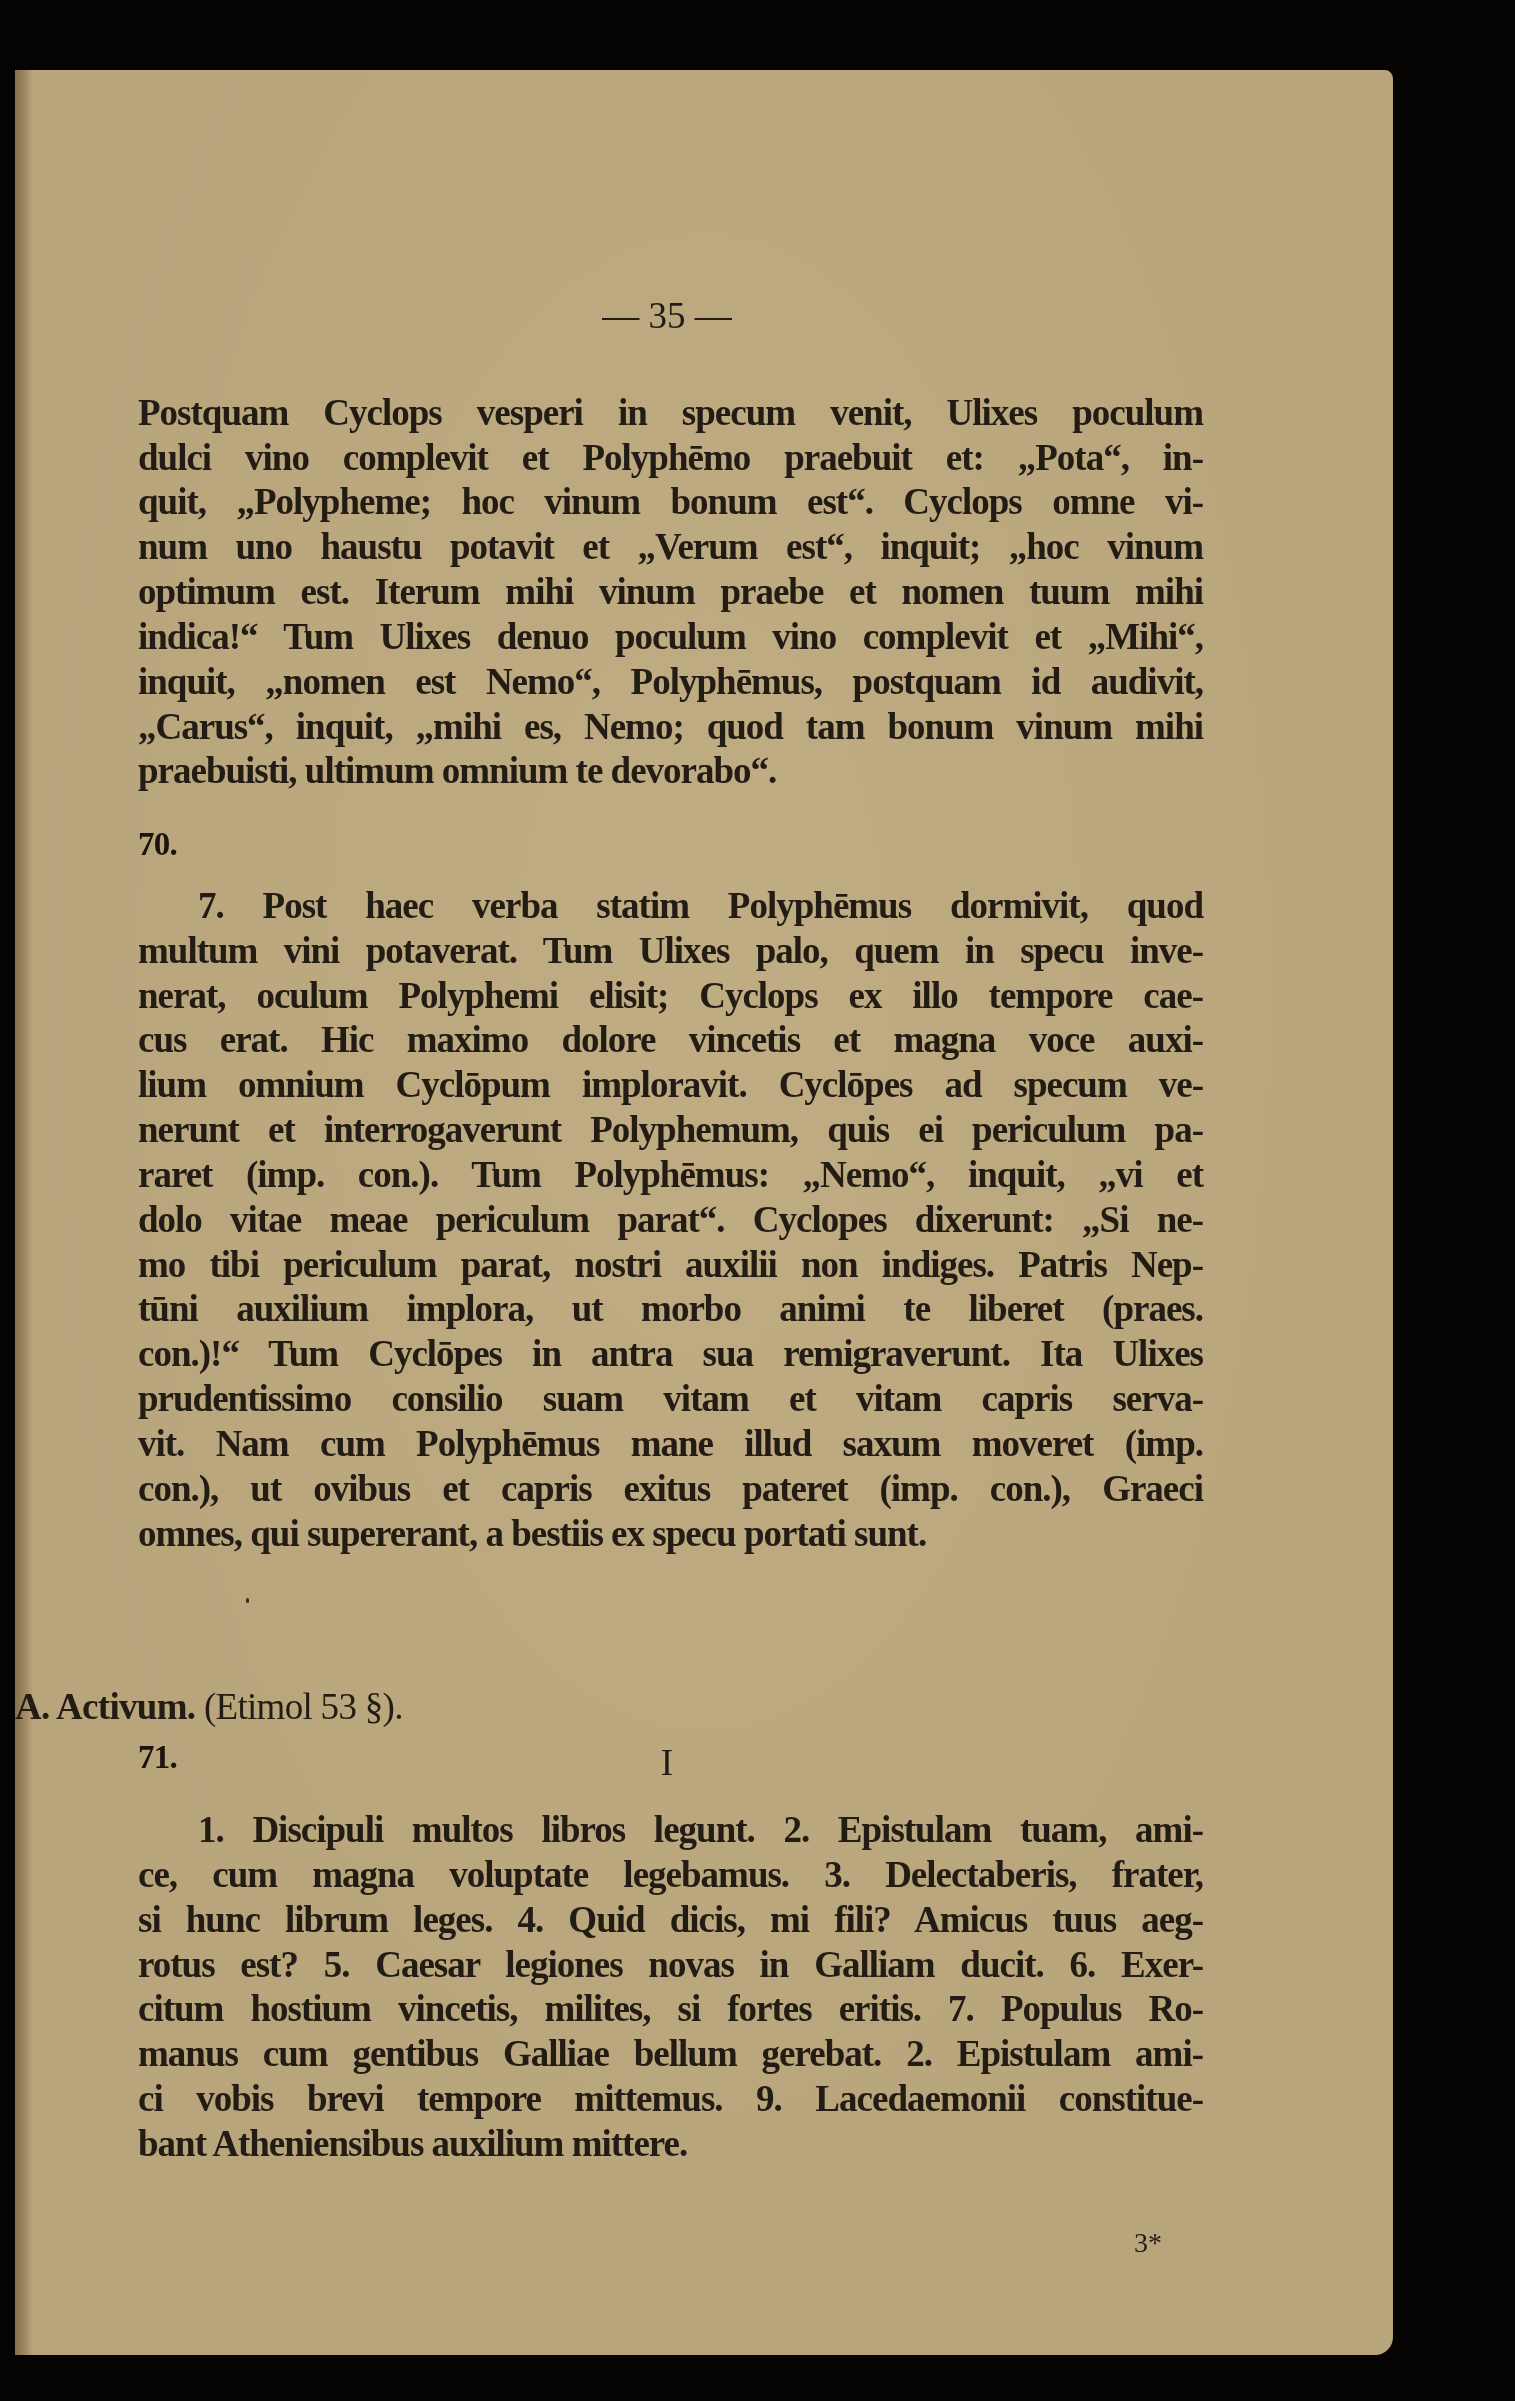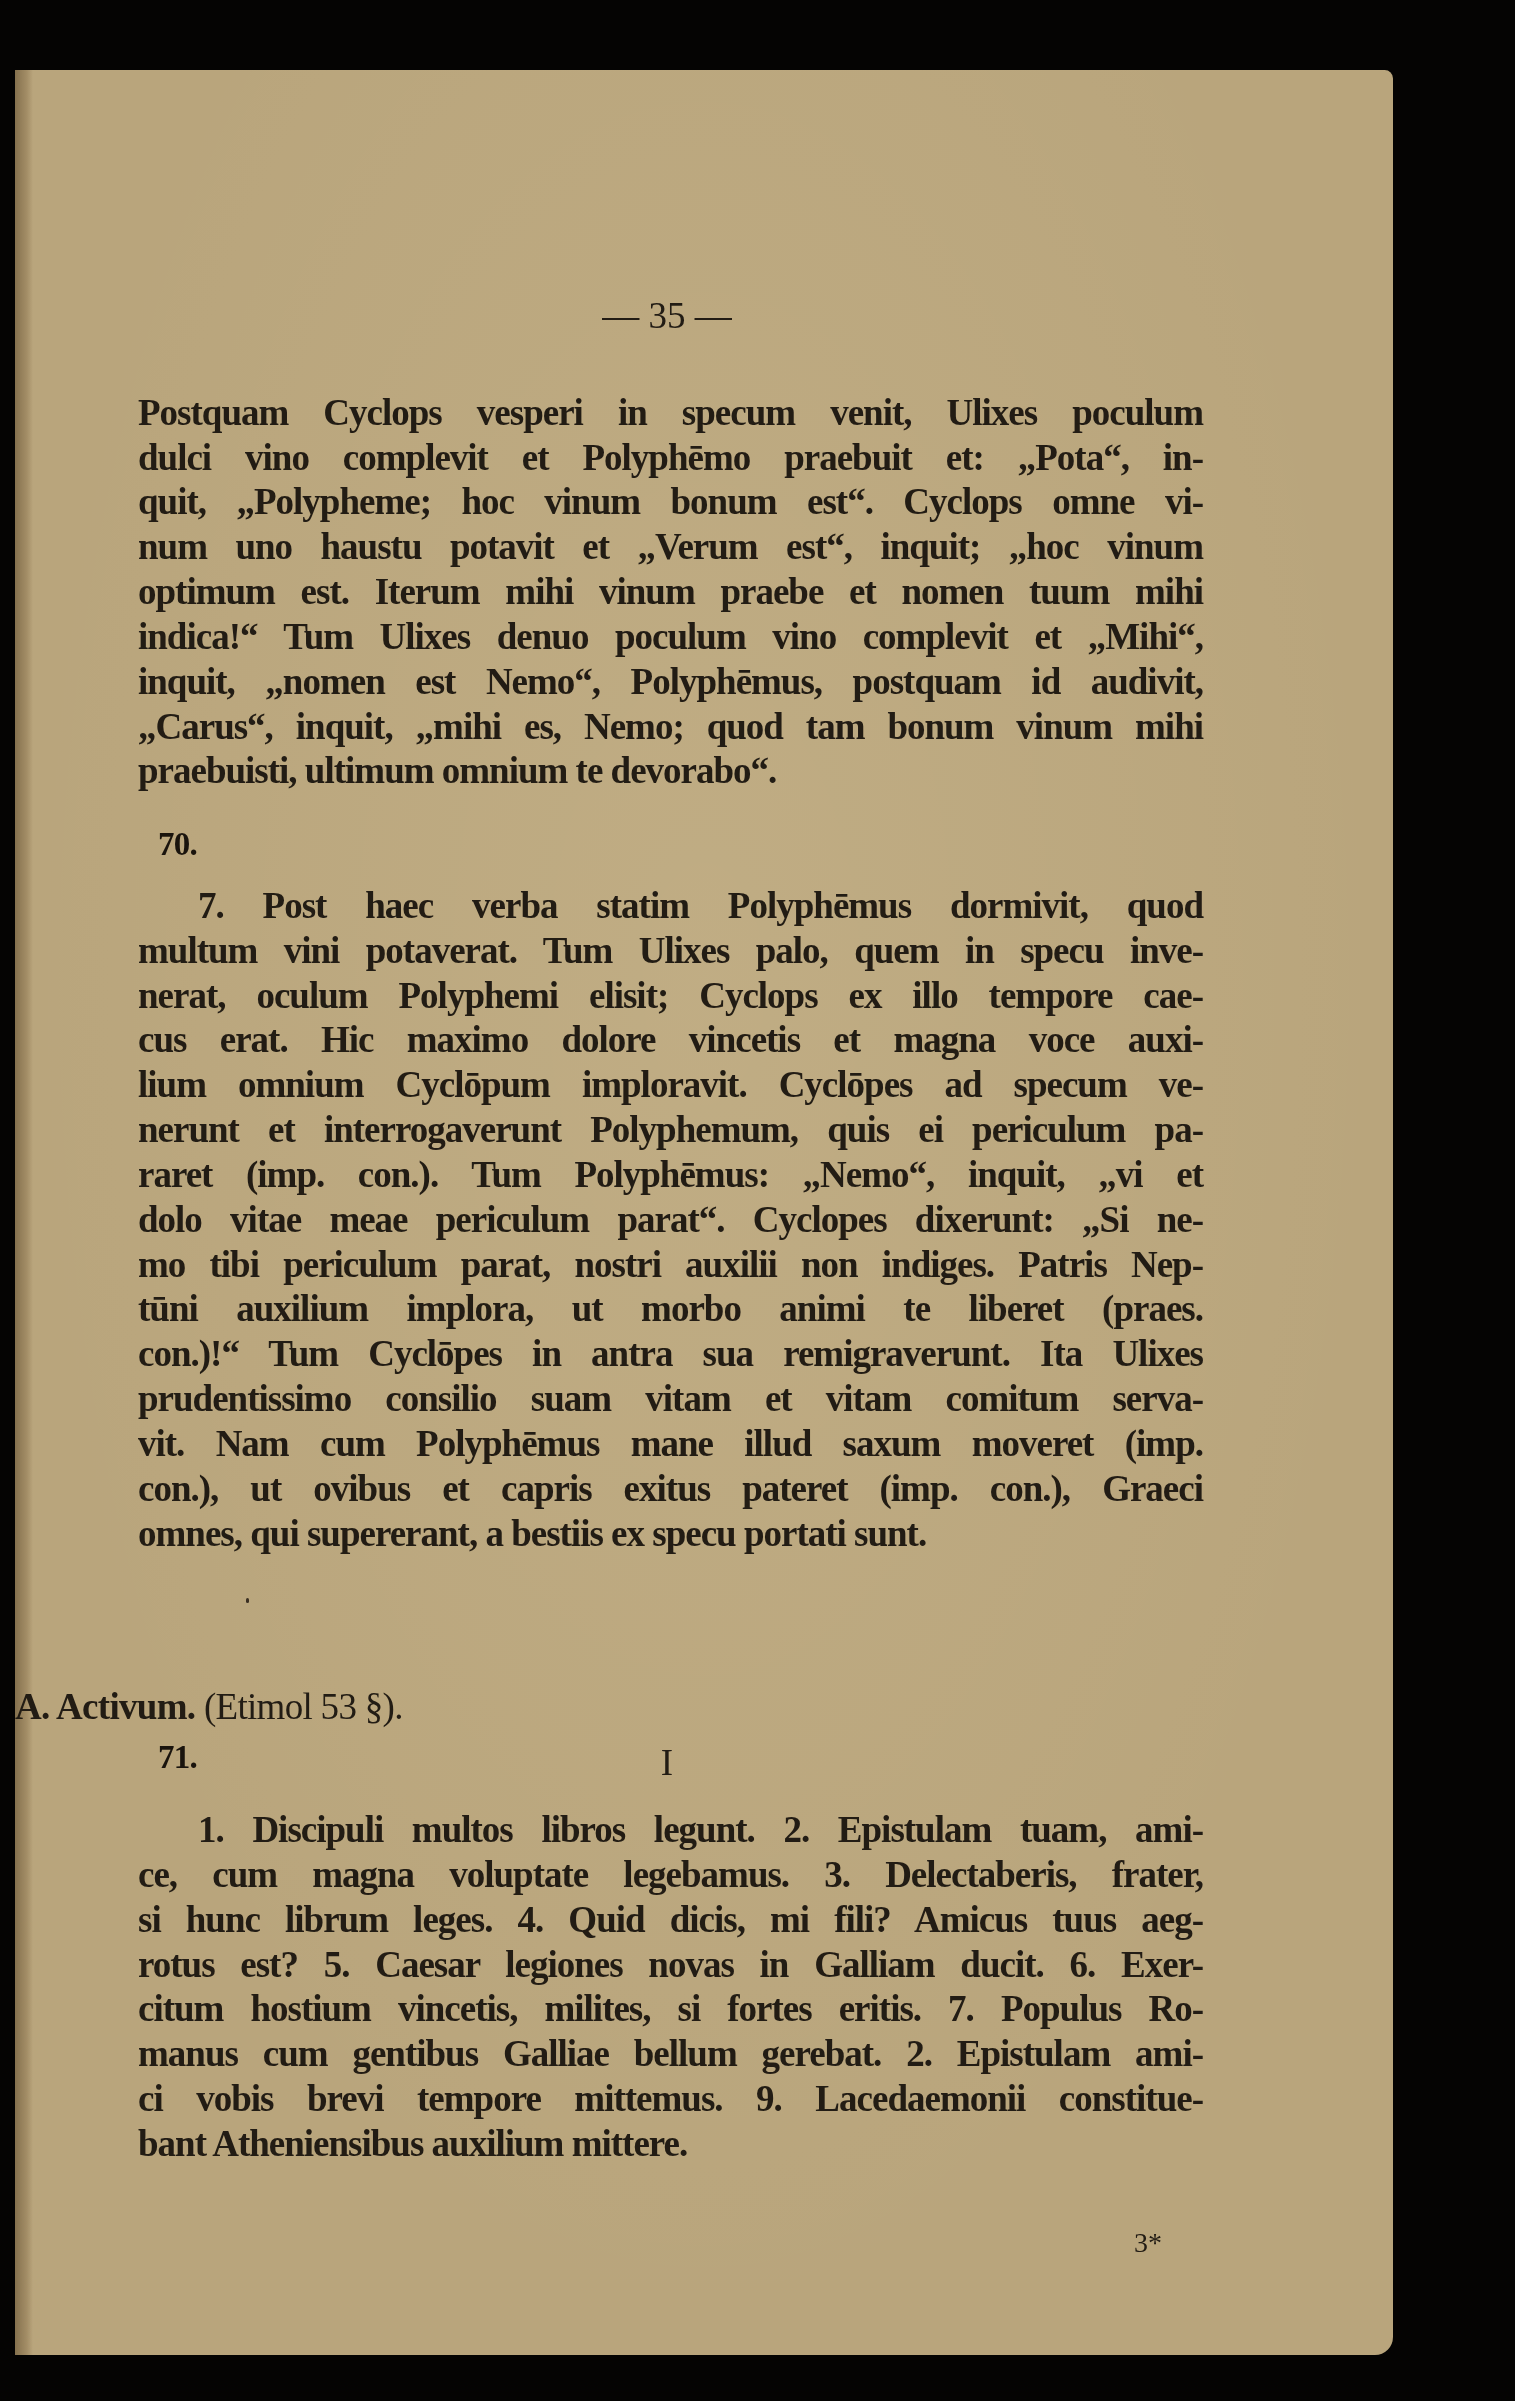--- a/index.html
+++ b/index.html
@@ -25,21 +25,20 @@
   }
   .line.last { text-align-last: left; }
   .indent { padding-left: 60px; width: 1005px; }
   .folio {
     position: absolute; left: 0; width: 1304px; top: 224px;
     text-align: center; font-size: 37px; color: #221c14;
   }
   .secnum {
     position: absolute; left: 123px; font-weight: bold; font-size: 33px; color: #1a140d;
     letter-spacing: -0.8px;
-    margin-left: 20px;
   }
   .heading {
     position: absolute; left: 0; width: 1304px; text-align: center;
     font-weight: bold; font-size: 42px; color: #1d170f; letter-spacing: -0.4px;
   }
   .subheading {
     position: absolute; left: 0; width: 1304px; text-align: left;
     font-size: 37px; color: #221c14; letter-spacing: -0.7px;
   }
   .subheading b { font-weight: bold; }
@@ -77,21 +76,21 @@
     <div class="line" style="top:858px">multum vini potaverat. Tum Ulixes palo, quem in specu inve-</div>
     <div class="line" style="top:903px">nerat, oculum Polyphemi elisit; Cyclops ex illo tempore cae-</div>
     <div class="line" style="top:947px">cus erat. Hic maximo dolore vincetis et magna voce auxi-</div>
     <div class="line" style="top:992px">lium omnium Cyclōpum imploravit. Cyclōpes ad specum ve-</div>
     <div class="line" style="top:1037px">nerunt et interrogaverunt Polyphemum, quis ei periculum pa-</div>
     <div class="line" style="top:1082px">raret (imp. con.). Tum Polyphēmus: „Nemo“, inquit, „vi et</div>
     <div class="line" style="top:1127px">dolo vitae meae periculum parat“. Cyclopes dixerunt: „Si ne-</div>
     <div class="line" style="top:1172px">mo tibi periculum parat, nostri auxilii non indiges. Patris Nep-</div>
     <div class="line" style="top:1216px">tūni auxilium implora, ut morbo animi te liberet (praes.</div>
     <div class="line" style="top:1261px">con.)!“ Tum Cyclōpes in antra sua remigraverunt. Ita Ulixes</div>
-    <div class="line" style="top:1306px">prudentissimo consilio suam vitam et vitam comitum serva-</div>
+    <div class="line" style="top:1306px">prudentissimo consilio suam vitam et vitam capris serva-</div>
     <div class="line" style="top:1351px">vit. Nam cum Polyphēmus mane illud saxum moveret (imp.</div>
     <div class="line" style="top:1396px">con.), ut ovibus et capris exitus pateret (imp. con.), Graeci</div>
     <div class="line last" style="top:1441px">omnes, qui supererant, a bestiis ex specu portati sunt.</div>
   </div>
 
 
   <div class="subheading" style="top:1615px">
     <b>A. Activum.</b><span> (Etimol 53 §).</span>
   </div>
 

